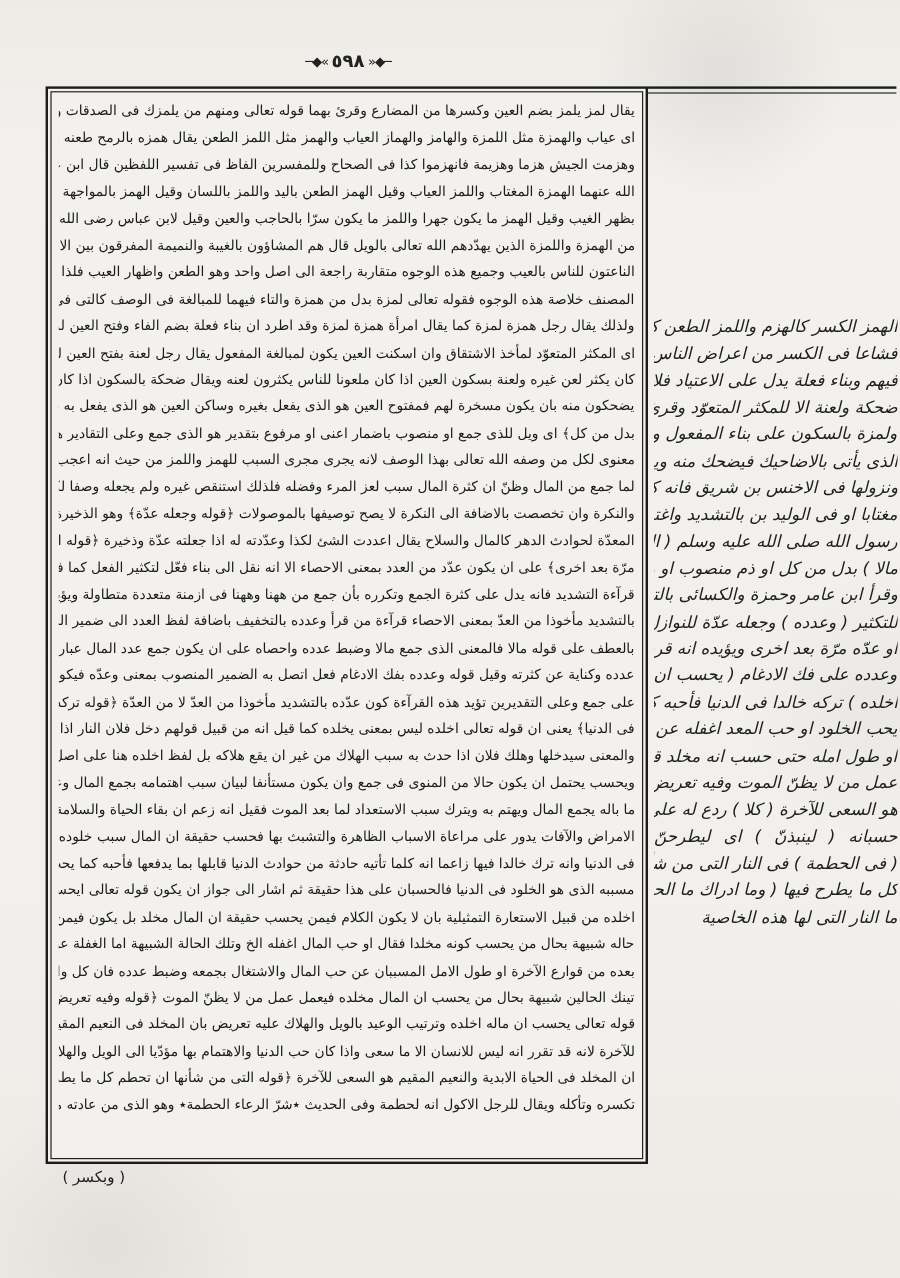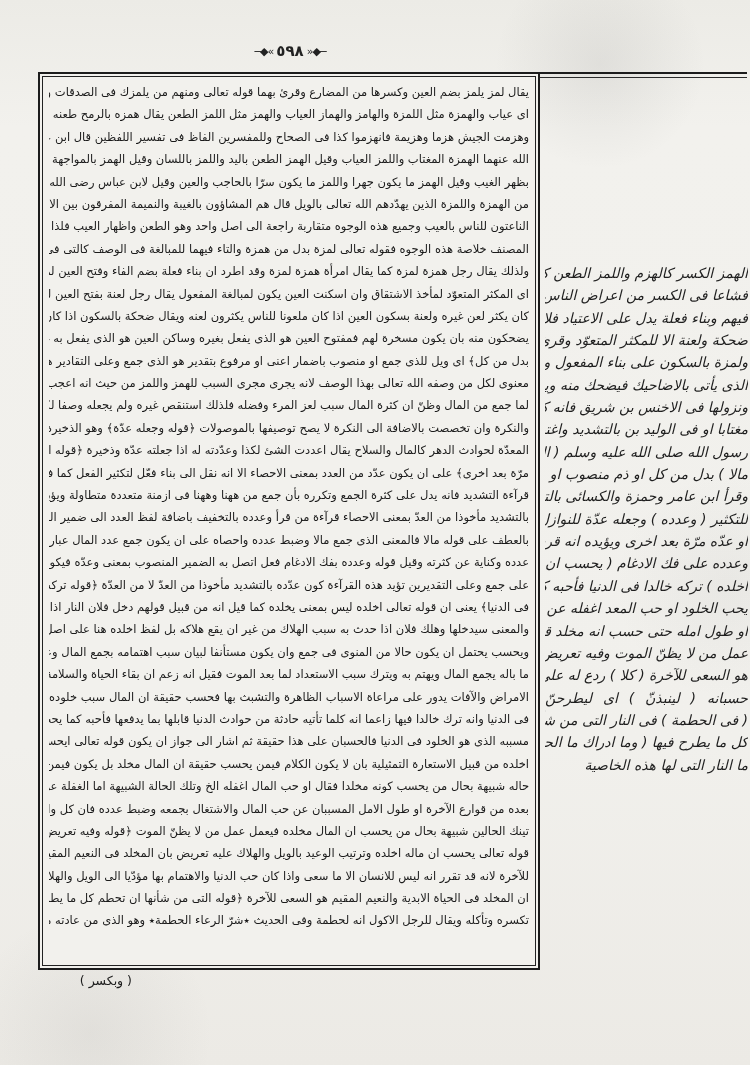--- a/index.html
+++ b/index.html
@@ -44,21 +44,21 @@
   }
   .main-line { height:22.4px; line-height:22.4px; font-size:11.5px; }
   .margin-notes {
     position:absolute; left:545px; top:262px; width:203px; direction:rtl;
     color:#1e1e1e;
   }
   .margin-line { height:22.35px; line-height:22.35px; font-size:14px;font-style:italic; }
   .margin-notes .margin-line:last-child { text-align-last:right; }
   .catchword {
     position:absolute; left:52px; top:973px; width:80px;
-    direction:rtl; text-align:right; font-size:12.5px;
+    direction:rtl; text-align:left; font-size:12.5px;
   }
 </style>
 </head>
 <body>
 
 <div class="page">
 
   <div class="scan-noise"></div>
 
   <div class="page-header">

